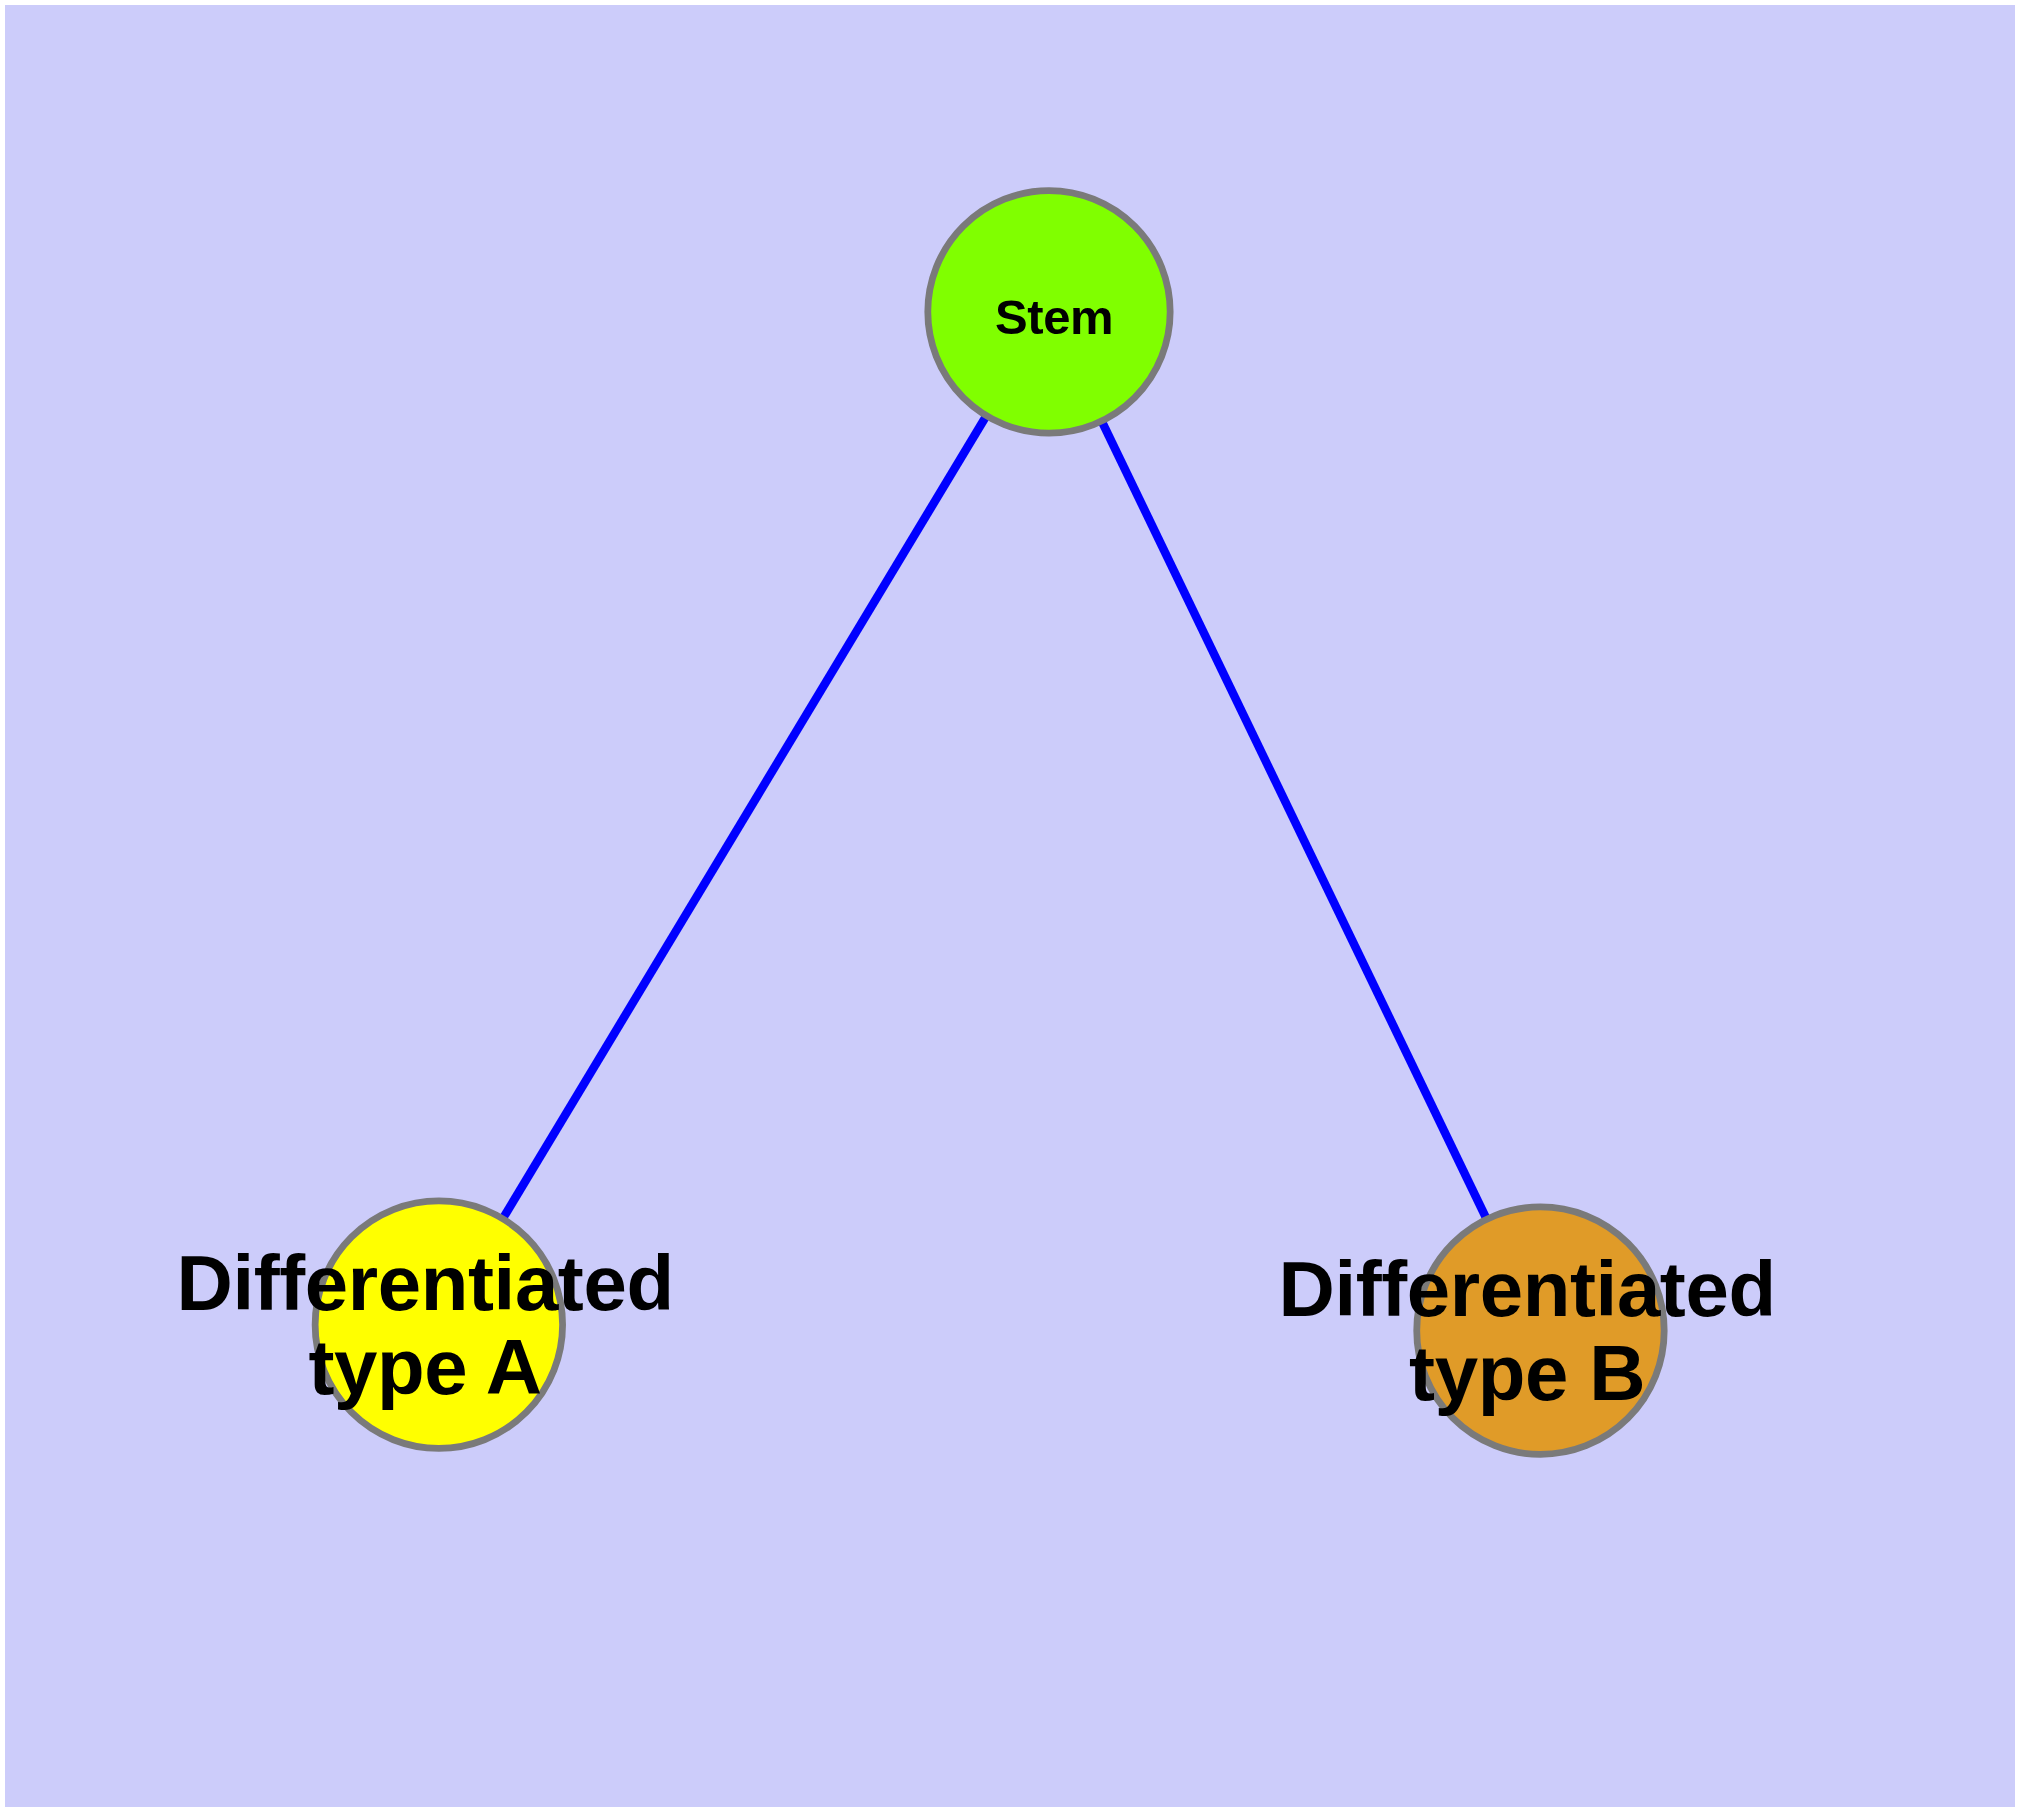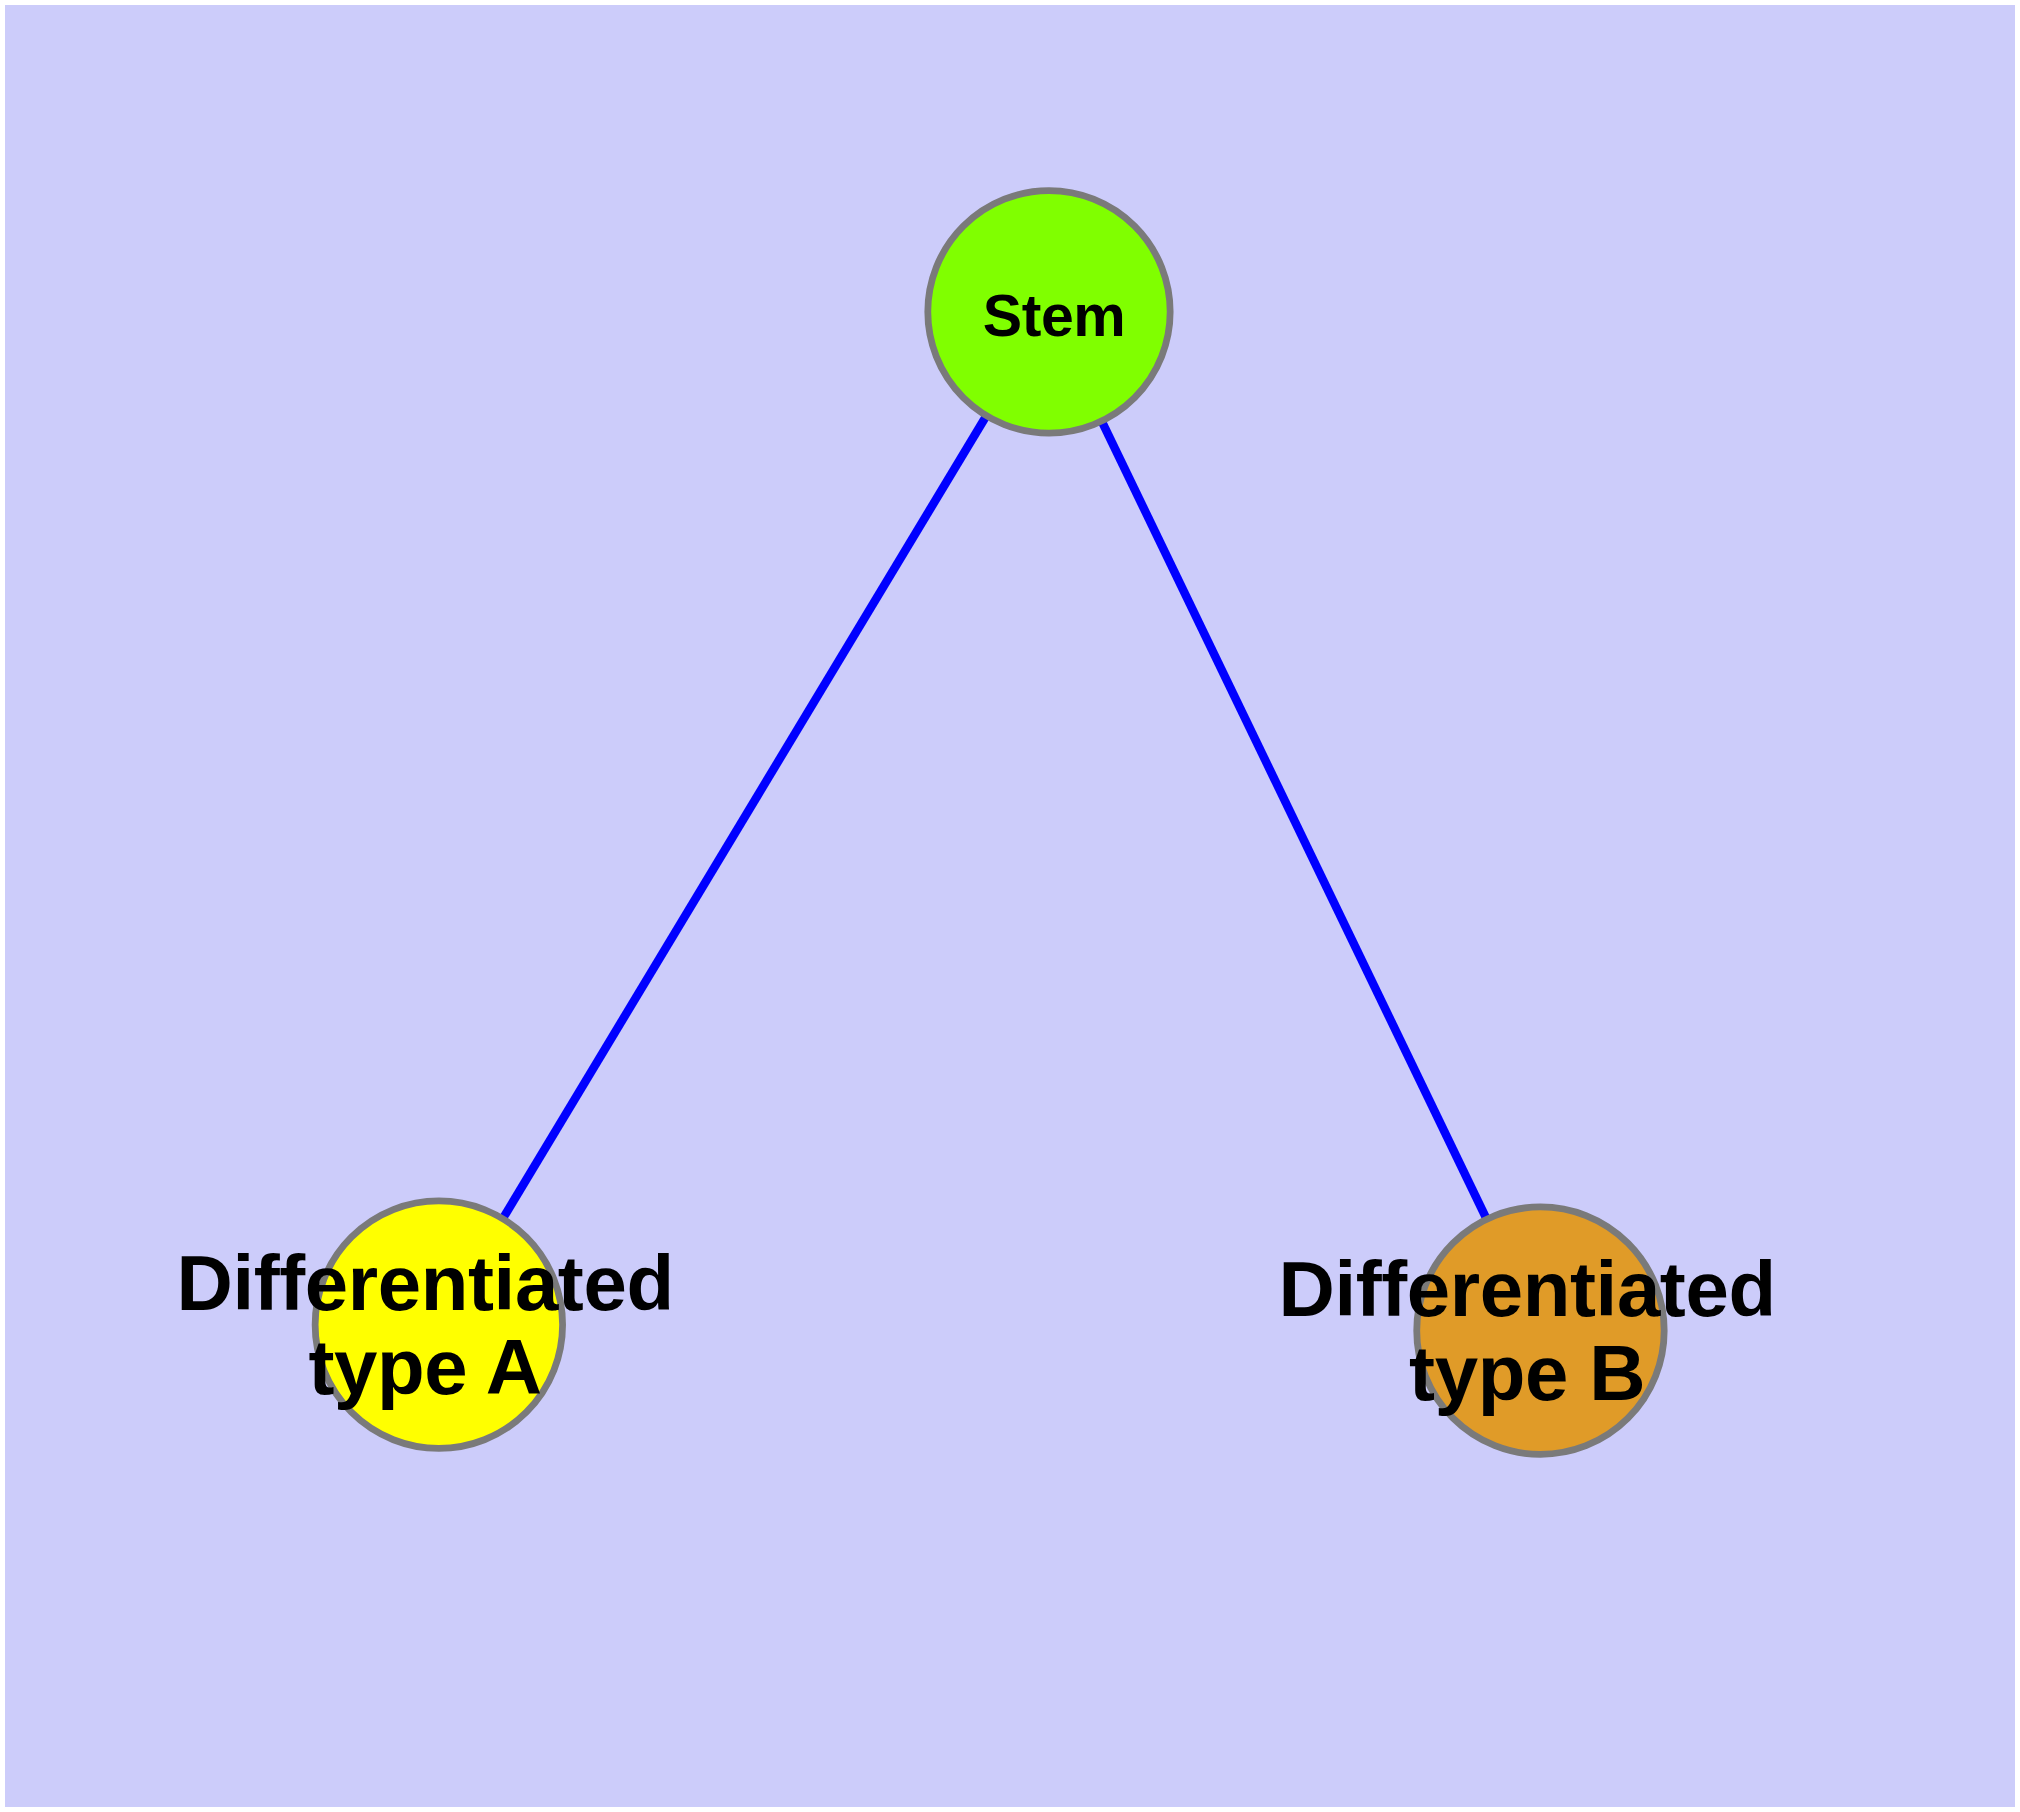--- a/index.html
+++ b/index.html
@@ -36,21 +36,21 @@
     color: #000000;
     font-weight: bold;
     font-family: "Liberation Sans", sans-serif;
     text-align: center;
     line-height: 1.08;
     white-space: pre;
     pointer-events: none;
     letter-spacing: -0.4px;
   }
   #label-stem {
-    font-size: 59px;
+    font-size: 49px;
     left: 1049px;
     top: 312px;
     transform: translate(-50%, -50%);
   }
   #label-diff-a {
     font-size: 78px;
     left: 420px;
     top: 1320px;
     transform: translate(-50%, -50%);
   }

